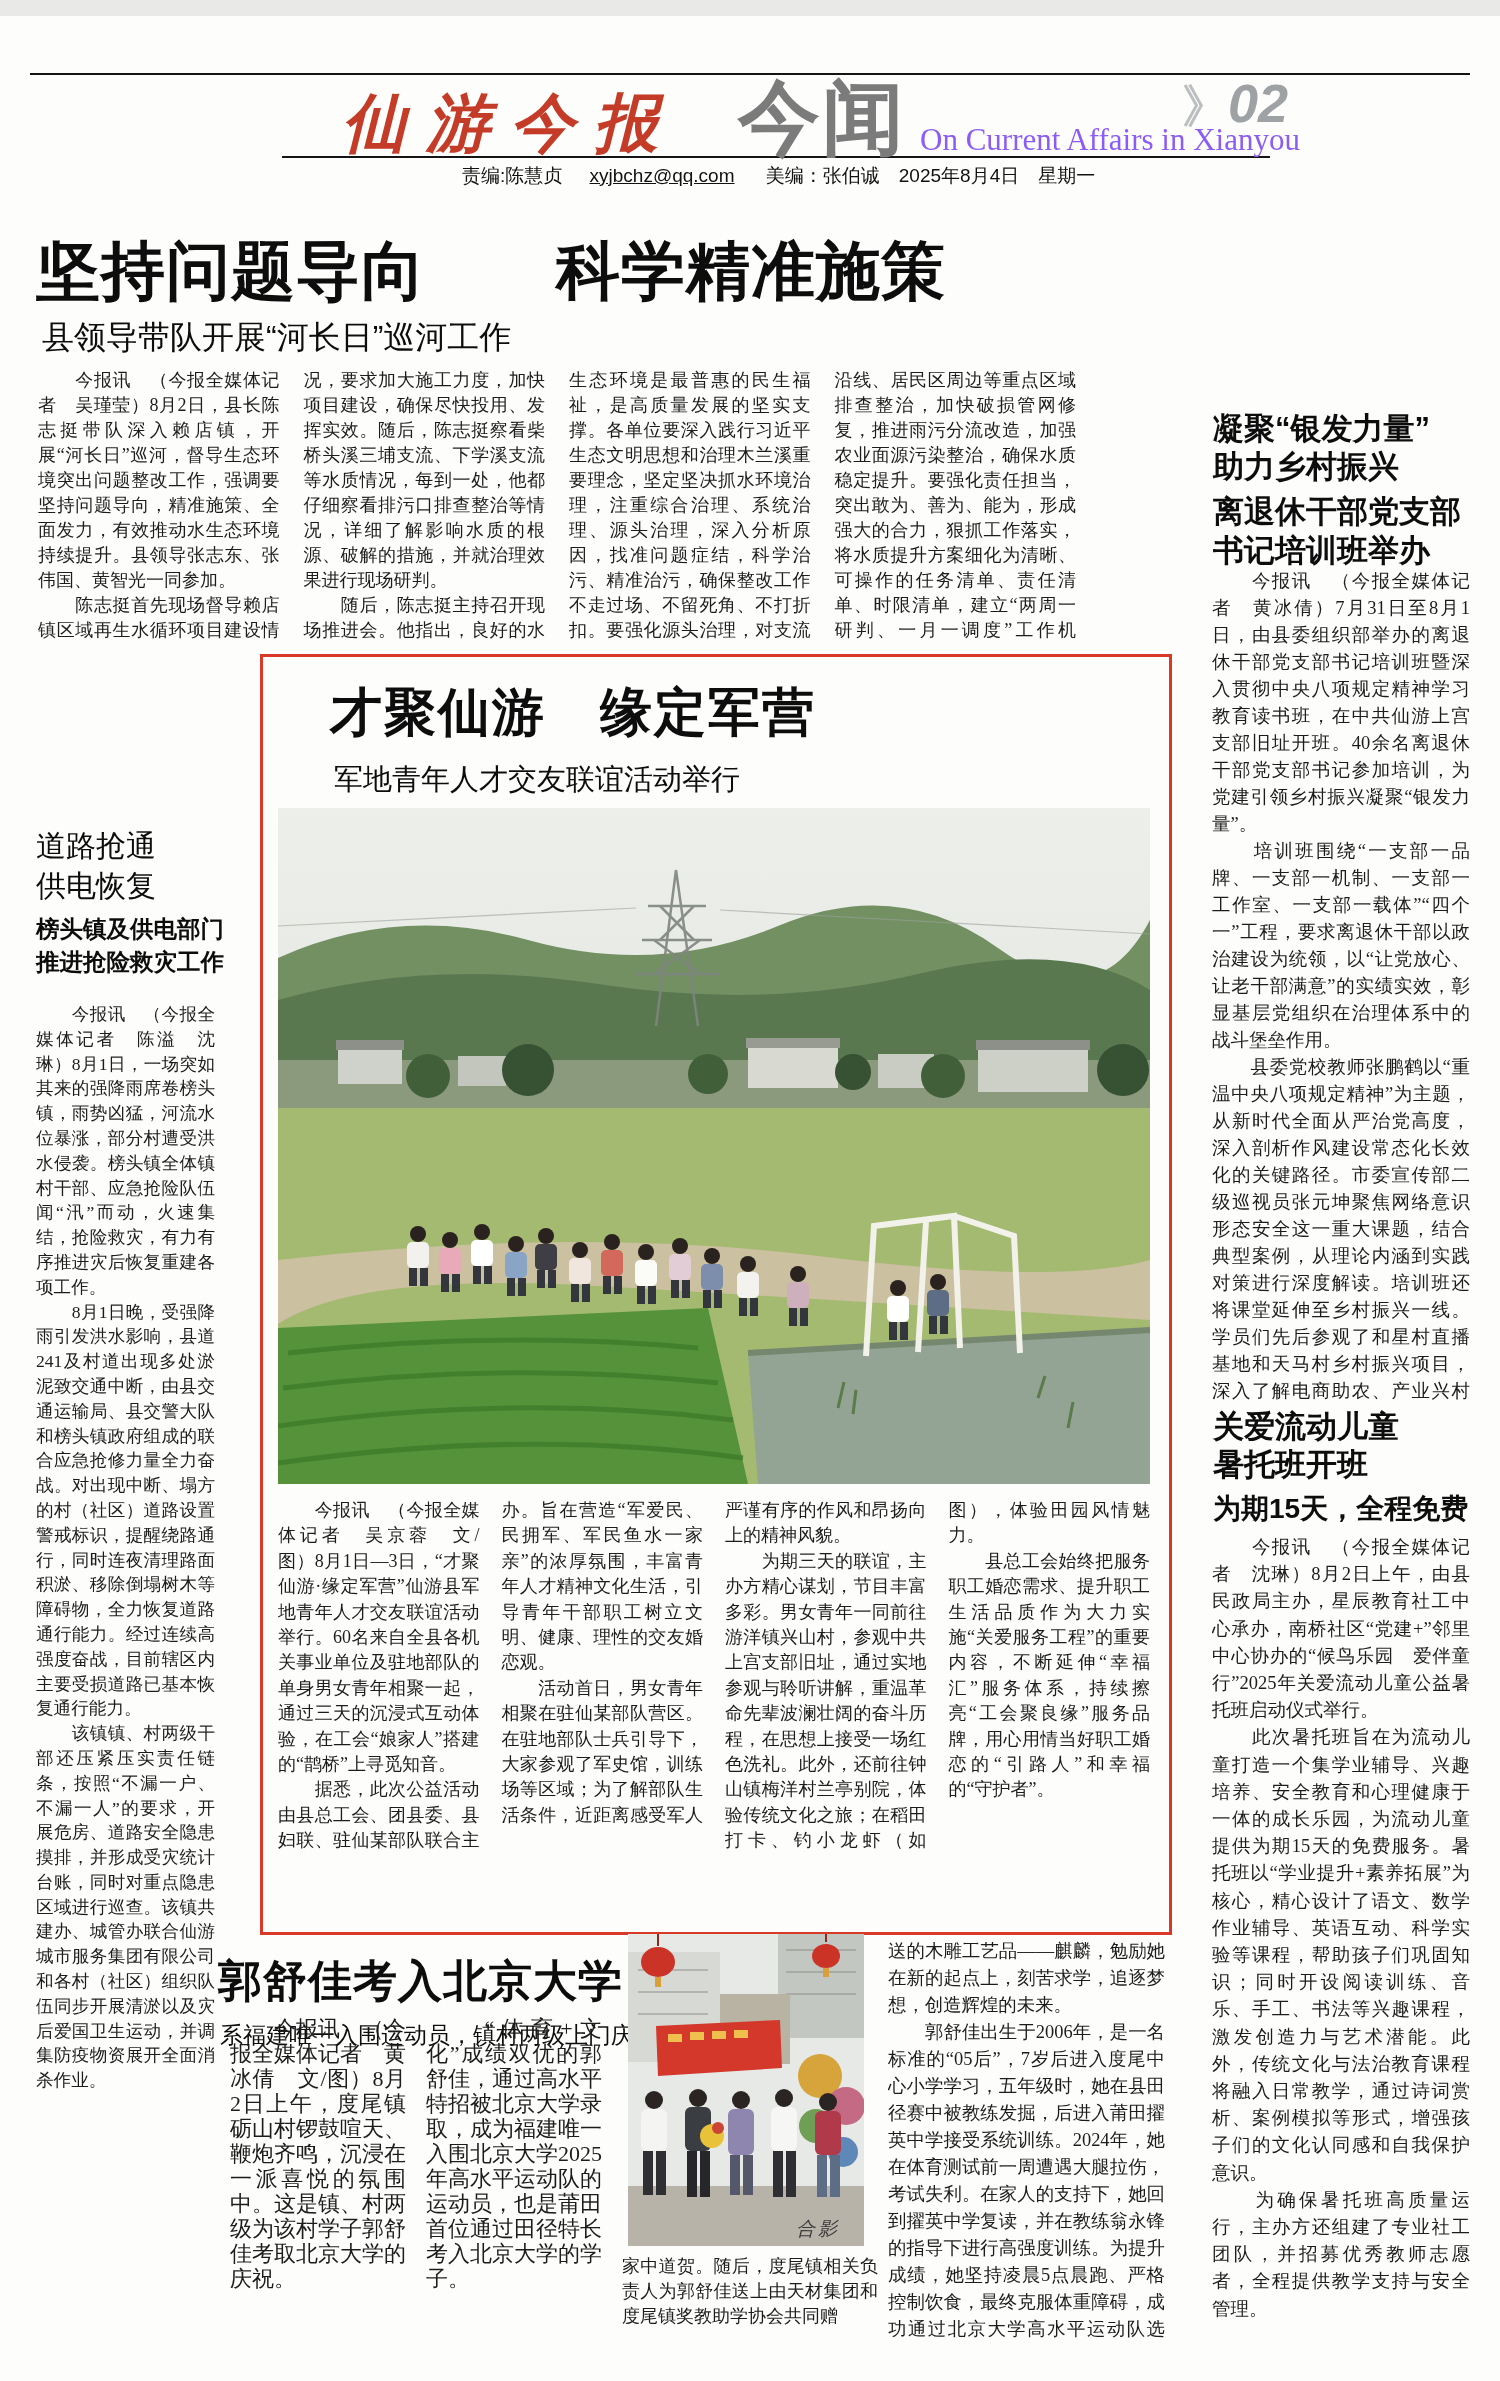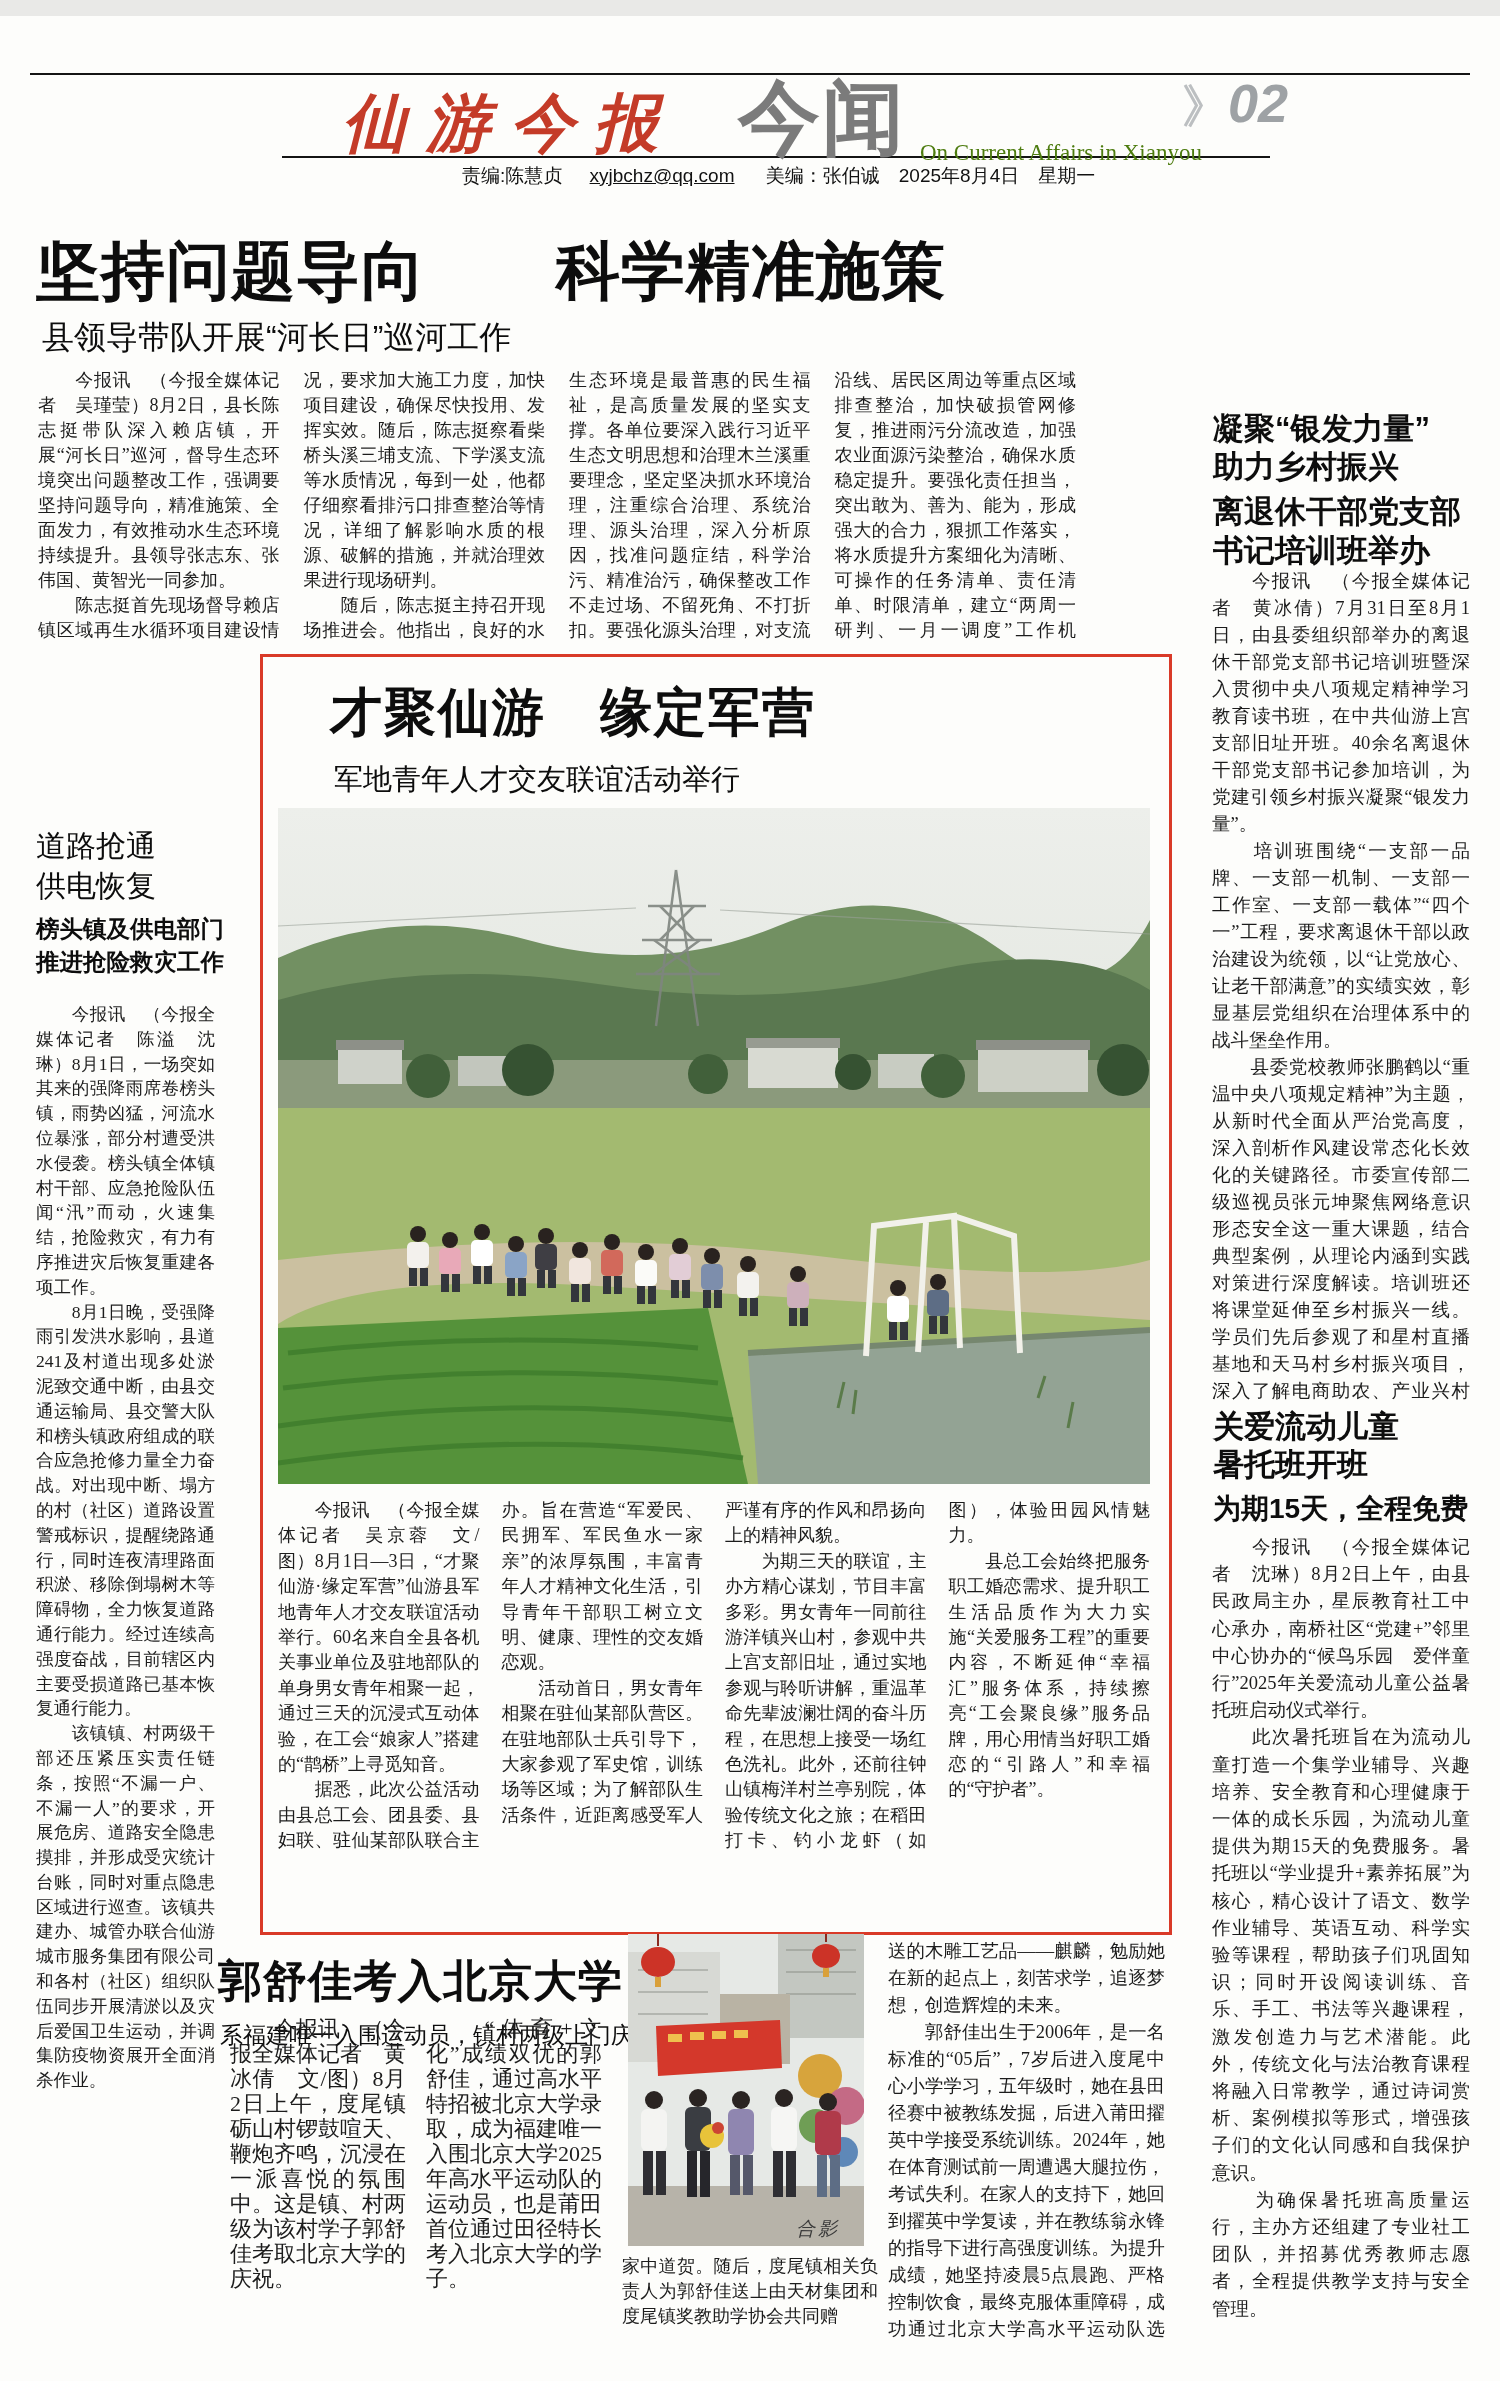--- a/index.html
+++ b/index.html
@@ -5,21 +5,21 @@
   html,body{margin:0;padding:0;background:#e9e9e7;}
   .page{position:relative;width:1500px;height:2381px;background:#fdfdfb;margin:16px auto;
         font-family:"Liberation Serif","DejaVu Serif",serif;color:#1c1c1c;overflow:hidden;}
   .abs{position:absolute;}
   .rule{background:#141414;}
   
   .paper-name{left:342px;top:64px;font-size:64px;font-weight:700;font-style:italic;
               color:#c43b28;letter-spacing:20px;font-family:"DejaVu Serif",serif;}
   .section-name{left:738px;top:48px;font-size:82px;font-weight:700;color:#7b7b7b;
                 font-family:"Liberation Sans",sans-serif;letter-spacing:2px;}
-  .section-en{left:920px;top:124px;font-size:23px;color:#4d7c0f;font-family:"Liberation Serif",serif;}
+  .section-en{left:920px;top:106px;font-size:31px;color:#8b5cf6;font-family:"Liberation Serif",serif;}
   .pagenum{left:1182px;top:56px;color:#9ea2a5;font-family:"Liberation Sans",sans-serif;}
   .pagenum .chev{font-size:46px;color:#bcbfc1;font-weight:700;}
   .pagenum .num{font-size:54px;font-weight:700;font-style:italic;}
   .dateline{left:462px;top:147px;font-size:19px;color:#111;font-family:"Liberation Sans",sans-serif;white-space:nowrap;}
   .dateline a{color:#111;}
   
   .body-text{text-align:justify;word-break:break-all;overflow:hidden;}
   .body-text p{margin:0;}
   h1,h2,h3,.heads{font-family:"Liberation Sans",sans-serif;margin:0;color:#0d0d0d;}
   

